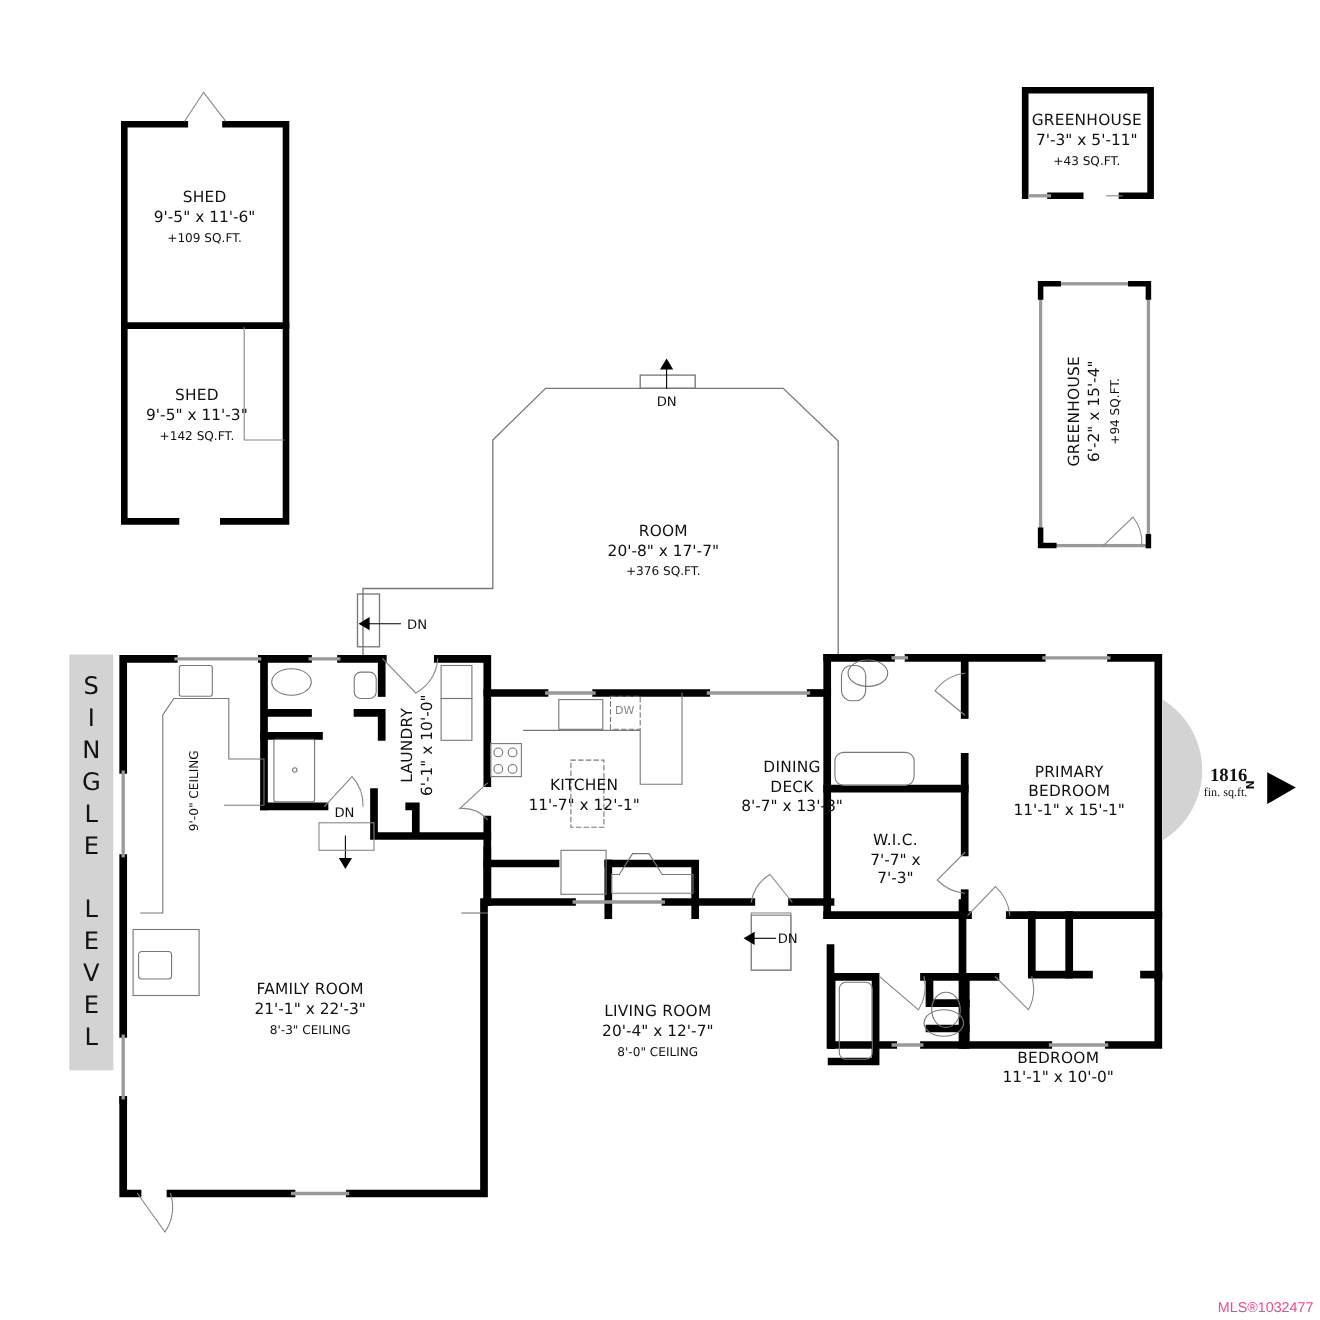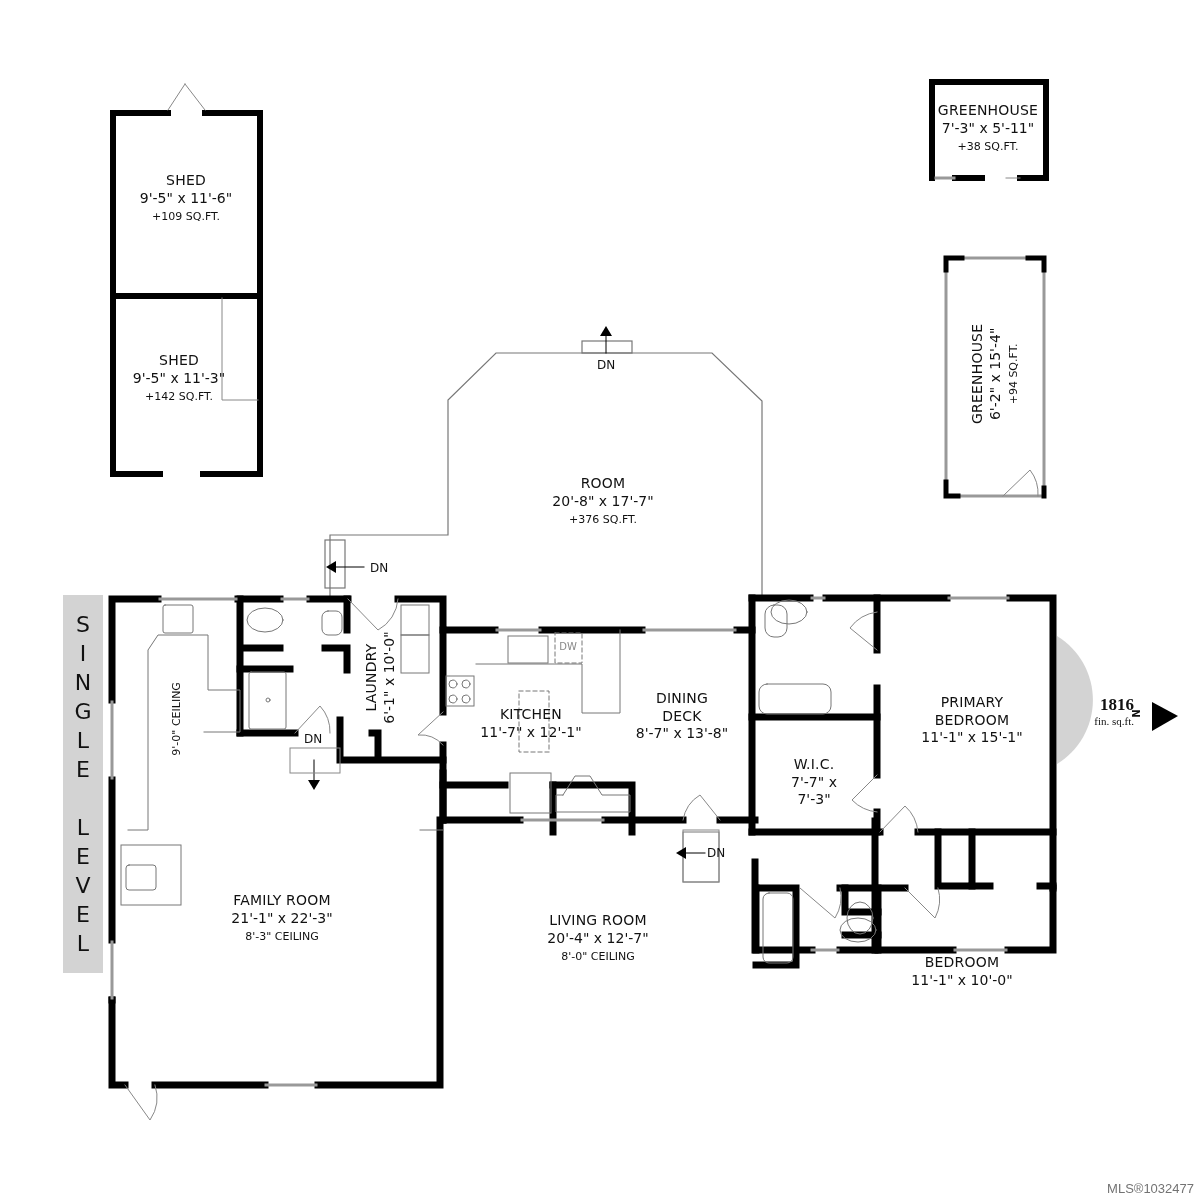--- a/index.html
+++ b/index.html
@@ -11,21 +11,21 @@
   .area{font-size:11px;margin-top:3px;}
   .ceil{font-size:11px;margin-top:3px;}
   .dn{position:absolute;font-family:"DejaVu Sans",sans-serif;font-size:12px;}
   .level-bar{position:absolute;left:63px;top:595px;width:40px;height:378px;background:#d3d3d3;}
   .level-letters{position:absolute;left:63px;top:610px;width:40px;display:flex;flex-direction:column;align-items:center;font-family:"DejaVu Sans",sans-serif;font-size:22px;}
   .level-letters span{height:29px;line-height:29px;}
   .sqft{position:absolute;left:1064px;top:695px;width:70px;text-align:right;font-family:Liberation Serif, serif;}
   .sqft .num{font-size:17px;font-weight:bold;}
   .sqft .unit{font-size:11px;}
   .north{position:absolute;left:1131px;top:708px;font-family:"DejaVu Sans",sans-serif;font-size:10px;font-weight:bold;transform:rotate(90deg);}
-  .mls{position:absolute;right:6px;bottom:4px;font-size:13px;color:#737373;font-family:"Liberation Sans",sans-serif;}
+  .mls{position:absolute;right:6px;bottom:4px;font-size:13px;color:#ec4899;font-family:"Liberation Sans",sans-serif;}
 </style>
 </head>
 <body>
 
 <svg class="plan" width="1200" height="1200" viewBox="0 0 1200 1200">
   <g fill="none" stroke="#000" stroke-linecap="square">
 
     <g stroke-width="6">
       <polyline points="168,113 113,113 113,474 160,474"></polyline>
       <polyline points="205,113 260,113 260,474 203,474"></polyline>
@@ -218,21 +218,21 @@
 </div>
 <div class="lbl" style="left:179px;top:352px;">
   <div class="name">SHED</div>
   <div class="dim">9'-5" x 11'-3"</div>
   <div class="area">+142 SQ.FT.</div>
 </div>
 
 <div class="lbl" style="left:988px;top:102px;">
   <div class="name">GREENHOUSE</div>
   <div class="dim">7'-3" x 5'-11"</div>
-  <div class="area">+38 SQ.FT.</div>
+  <div class="area">+43 SQ.FT.</div>
 </div>
 
 <div class="lbl" style="left:995px;top:348px;transform:translateX(-50%) rotate(-90deg);">
   <div class="name">GREENHOUSE</div>
   <div class="dim">6'-2" x 15'-4"</div>
   <div class="area">+94 SQ.FT.</div>
 </div>
 
 <div class="lbl" style="left:603px;top:475px;">
   <div class="name">ROOM</div>
@@ -250,21 +250,21 @@
 </div>
 
 <div class="lbl" style="left:177px;top:712px;transform:translateX(-50%) rotate(-90deg);font-size:11px;">9'-0" CEILING</div>
 
 <div class="lbl" style="left:531px;top:706px;">
   <div class="name">KITCHEN</div>
   <div class="dim">11'-7" x 12'-1"</div>
 </div>
 <div class="lbl" style="left:568px;top:641px;font-size:10px;color:#888;">DW</div>
 
-<div class="lbl" style="left:682px;top:690px;">
+<div class="lbl" style="left:720px;top:690px;">
   <div class="name">DINING</div>
   <div class="name">DECK</div>
   <div class="dim">8'-7" x 13'-8"</div>
 </div>
 
 <div class="lbl" style="left:972px;top:694px;">
   <div class="name">PRIMARY</div>
   <div class="name">BEDROOM</div>
   <div class="dim">11'-1" x 15'-1"</div>
 </div>

